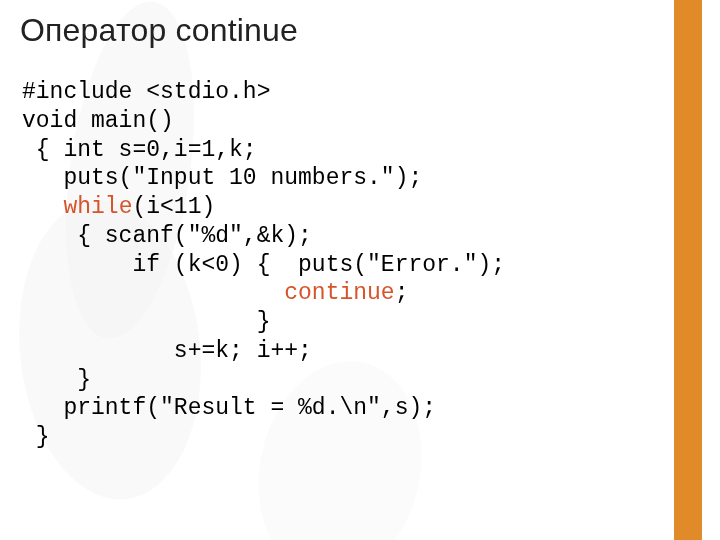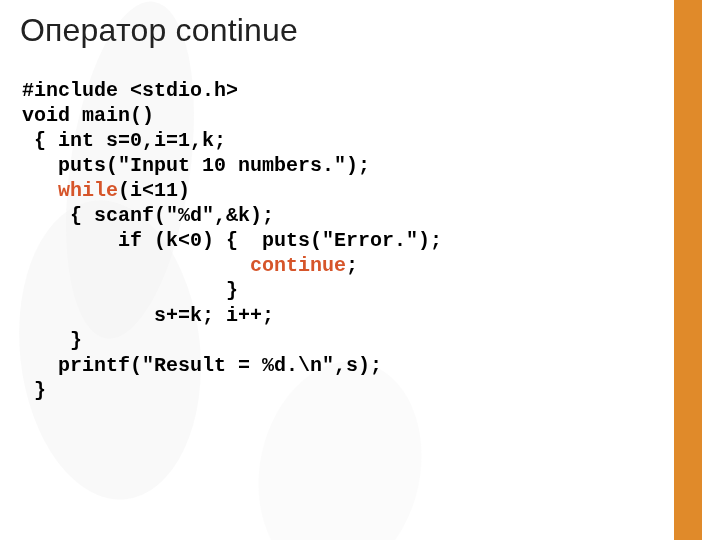--- a/index.html
+++ b/index.html
@@ -42,22 +42,22 @@
     color: #222;
     font-weight: 400;
     letter-spacing: 0.2px;
   }
   .code {
     position: absolute;
     top: 78px;
     left: 22px;
     right: 76px;
     font-family: "Courier New", monospace;
-    font-size: 20px;
-    font-weight: bold;
+    font-size: 23px;
+    font-weight: normal;
     color: #000;
     line-height: 1.25;
     white-space: pre;
   }
   .code .hl {
     color: #d6552a;
   }
 </style>
 </head>
 <body>

